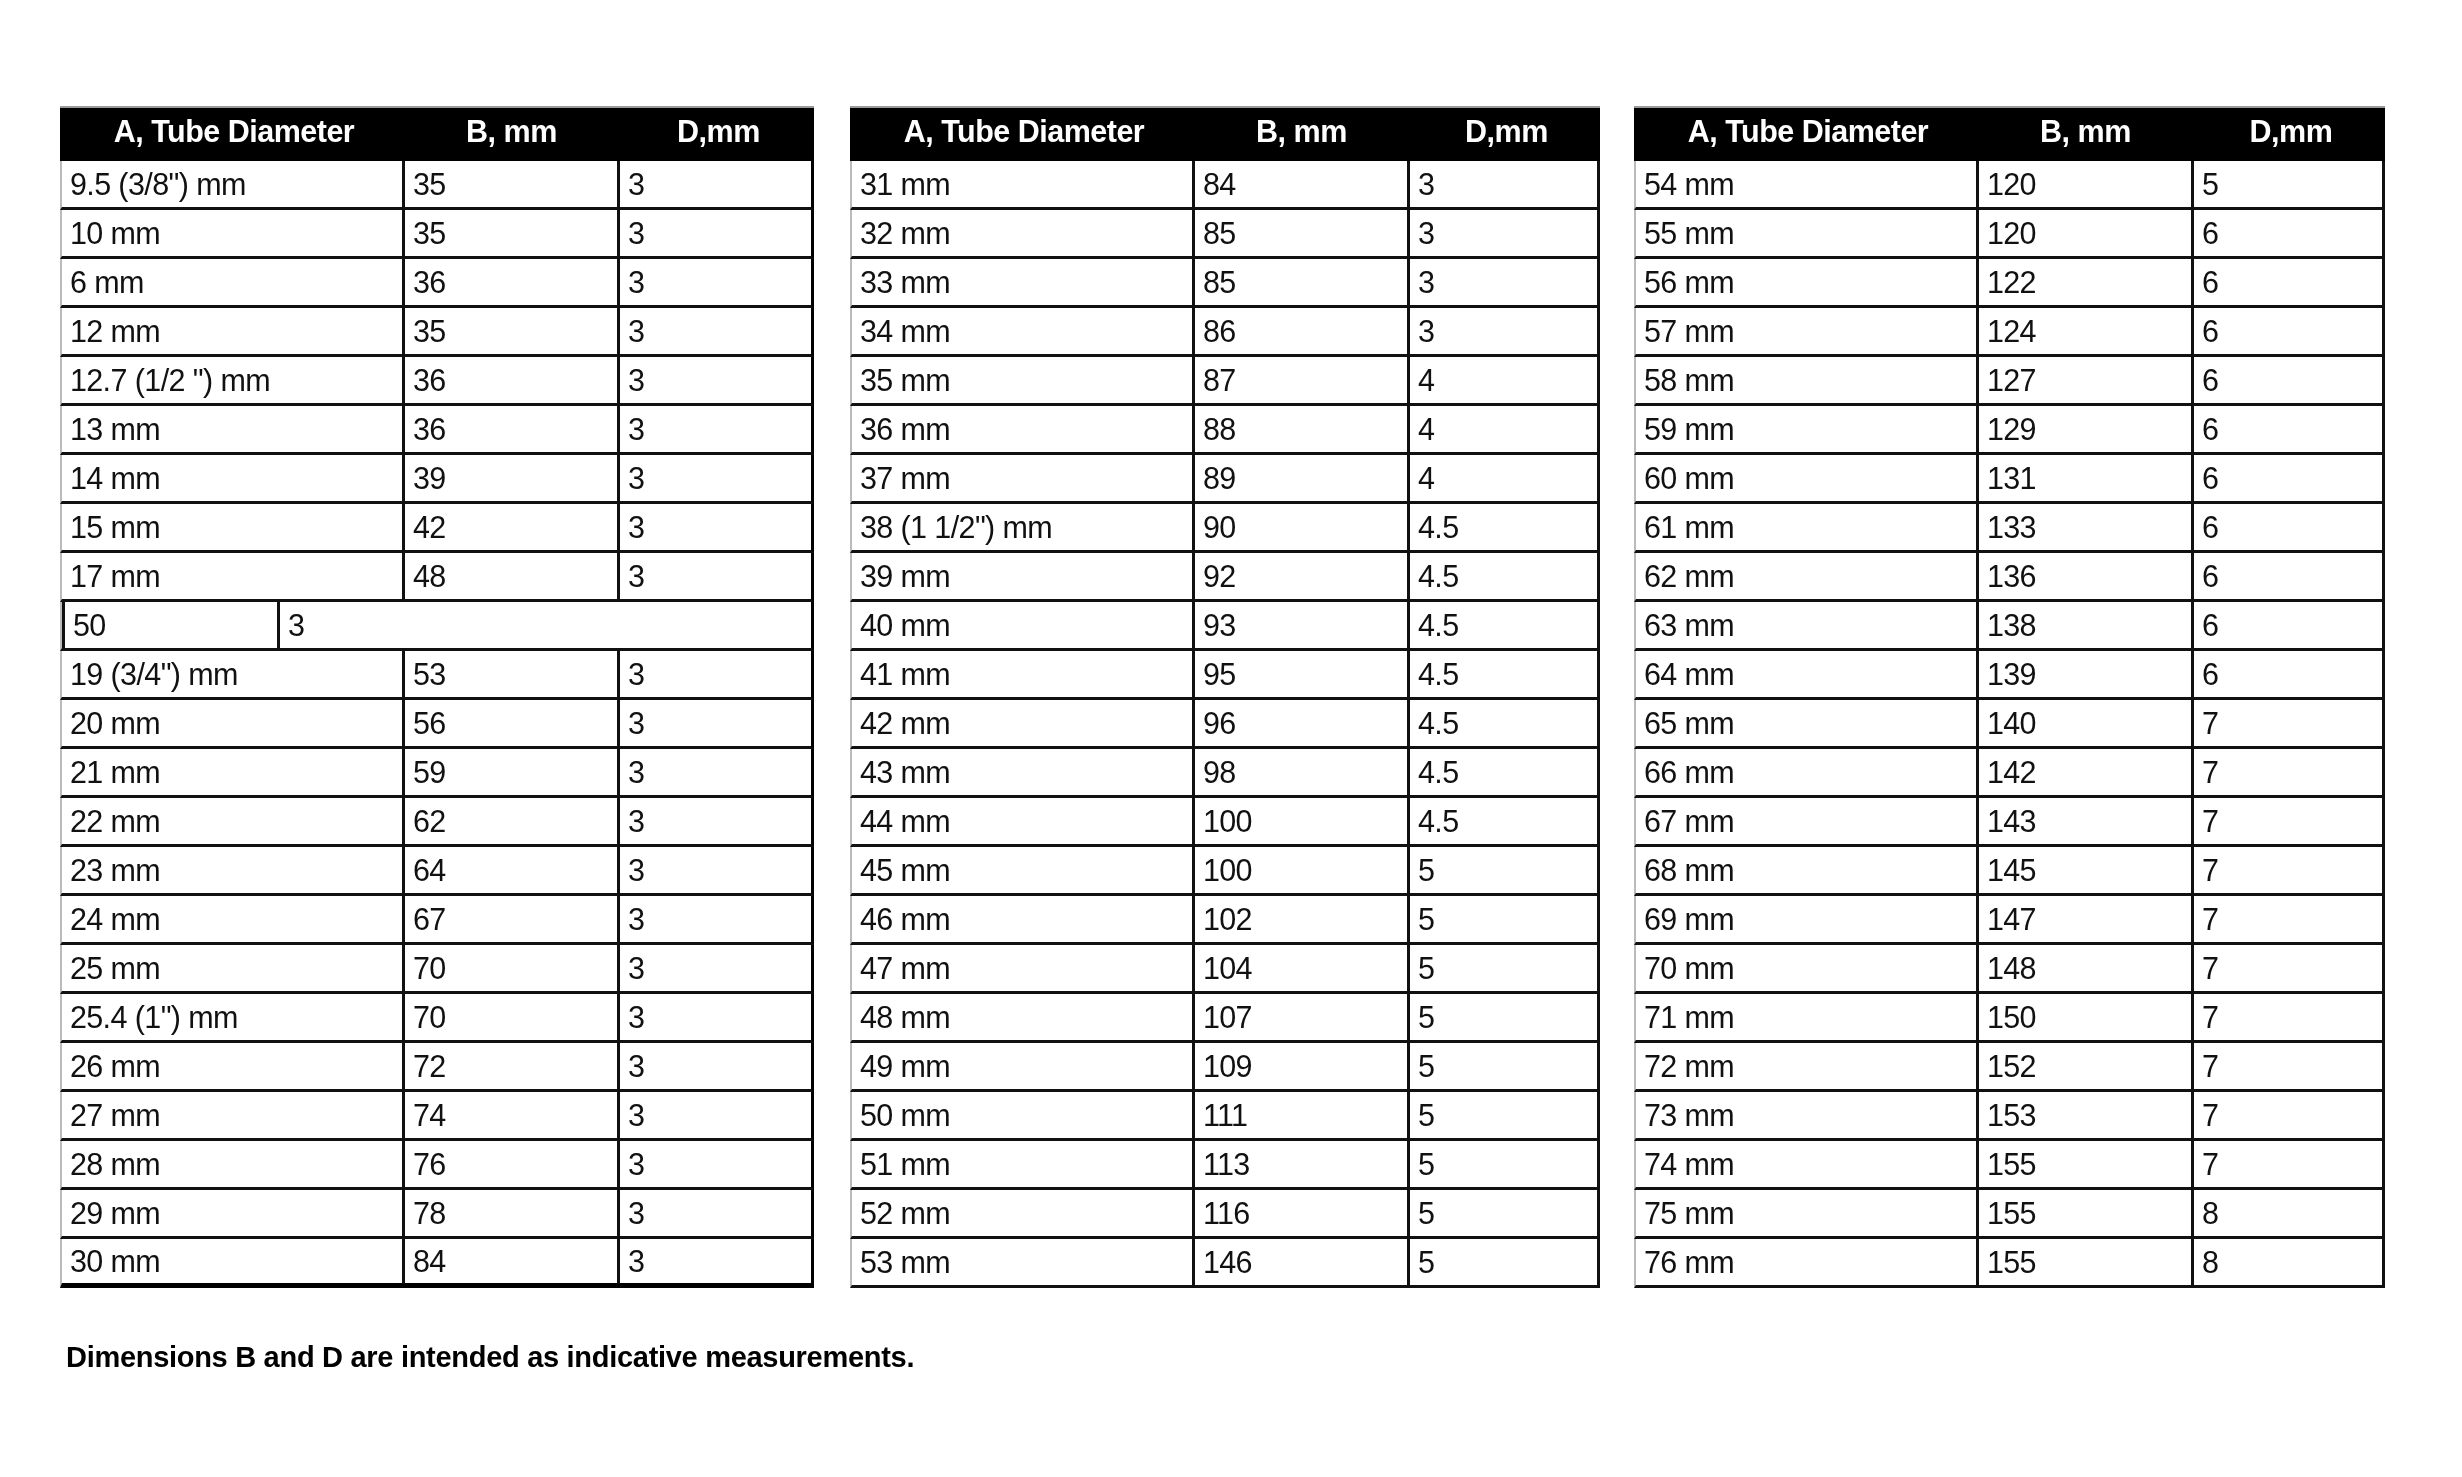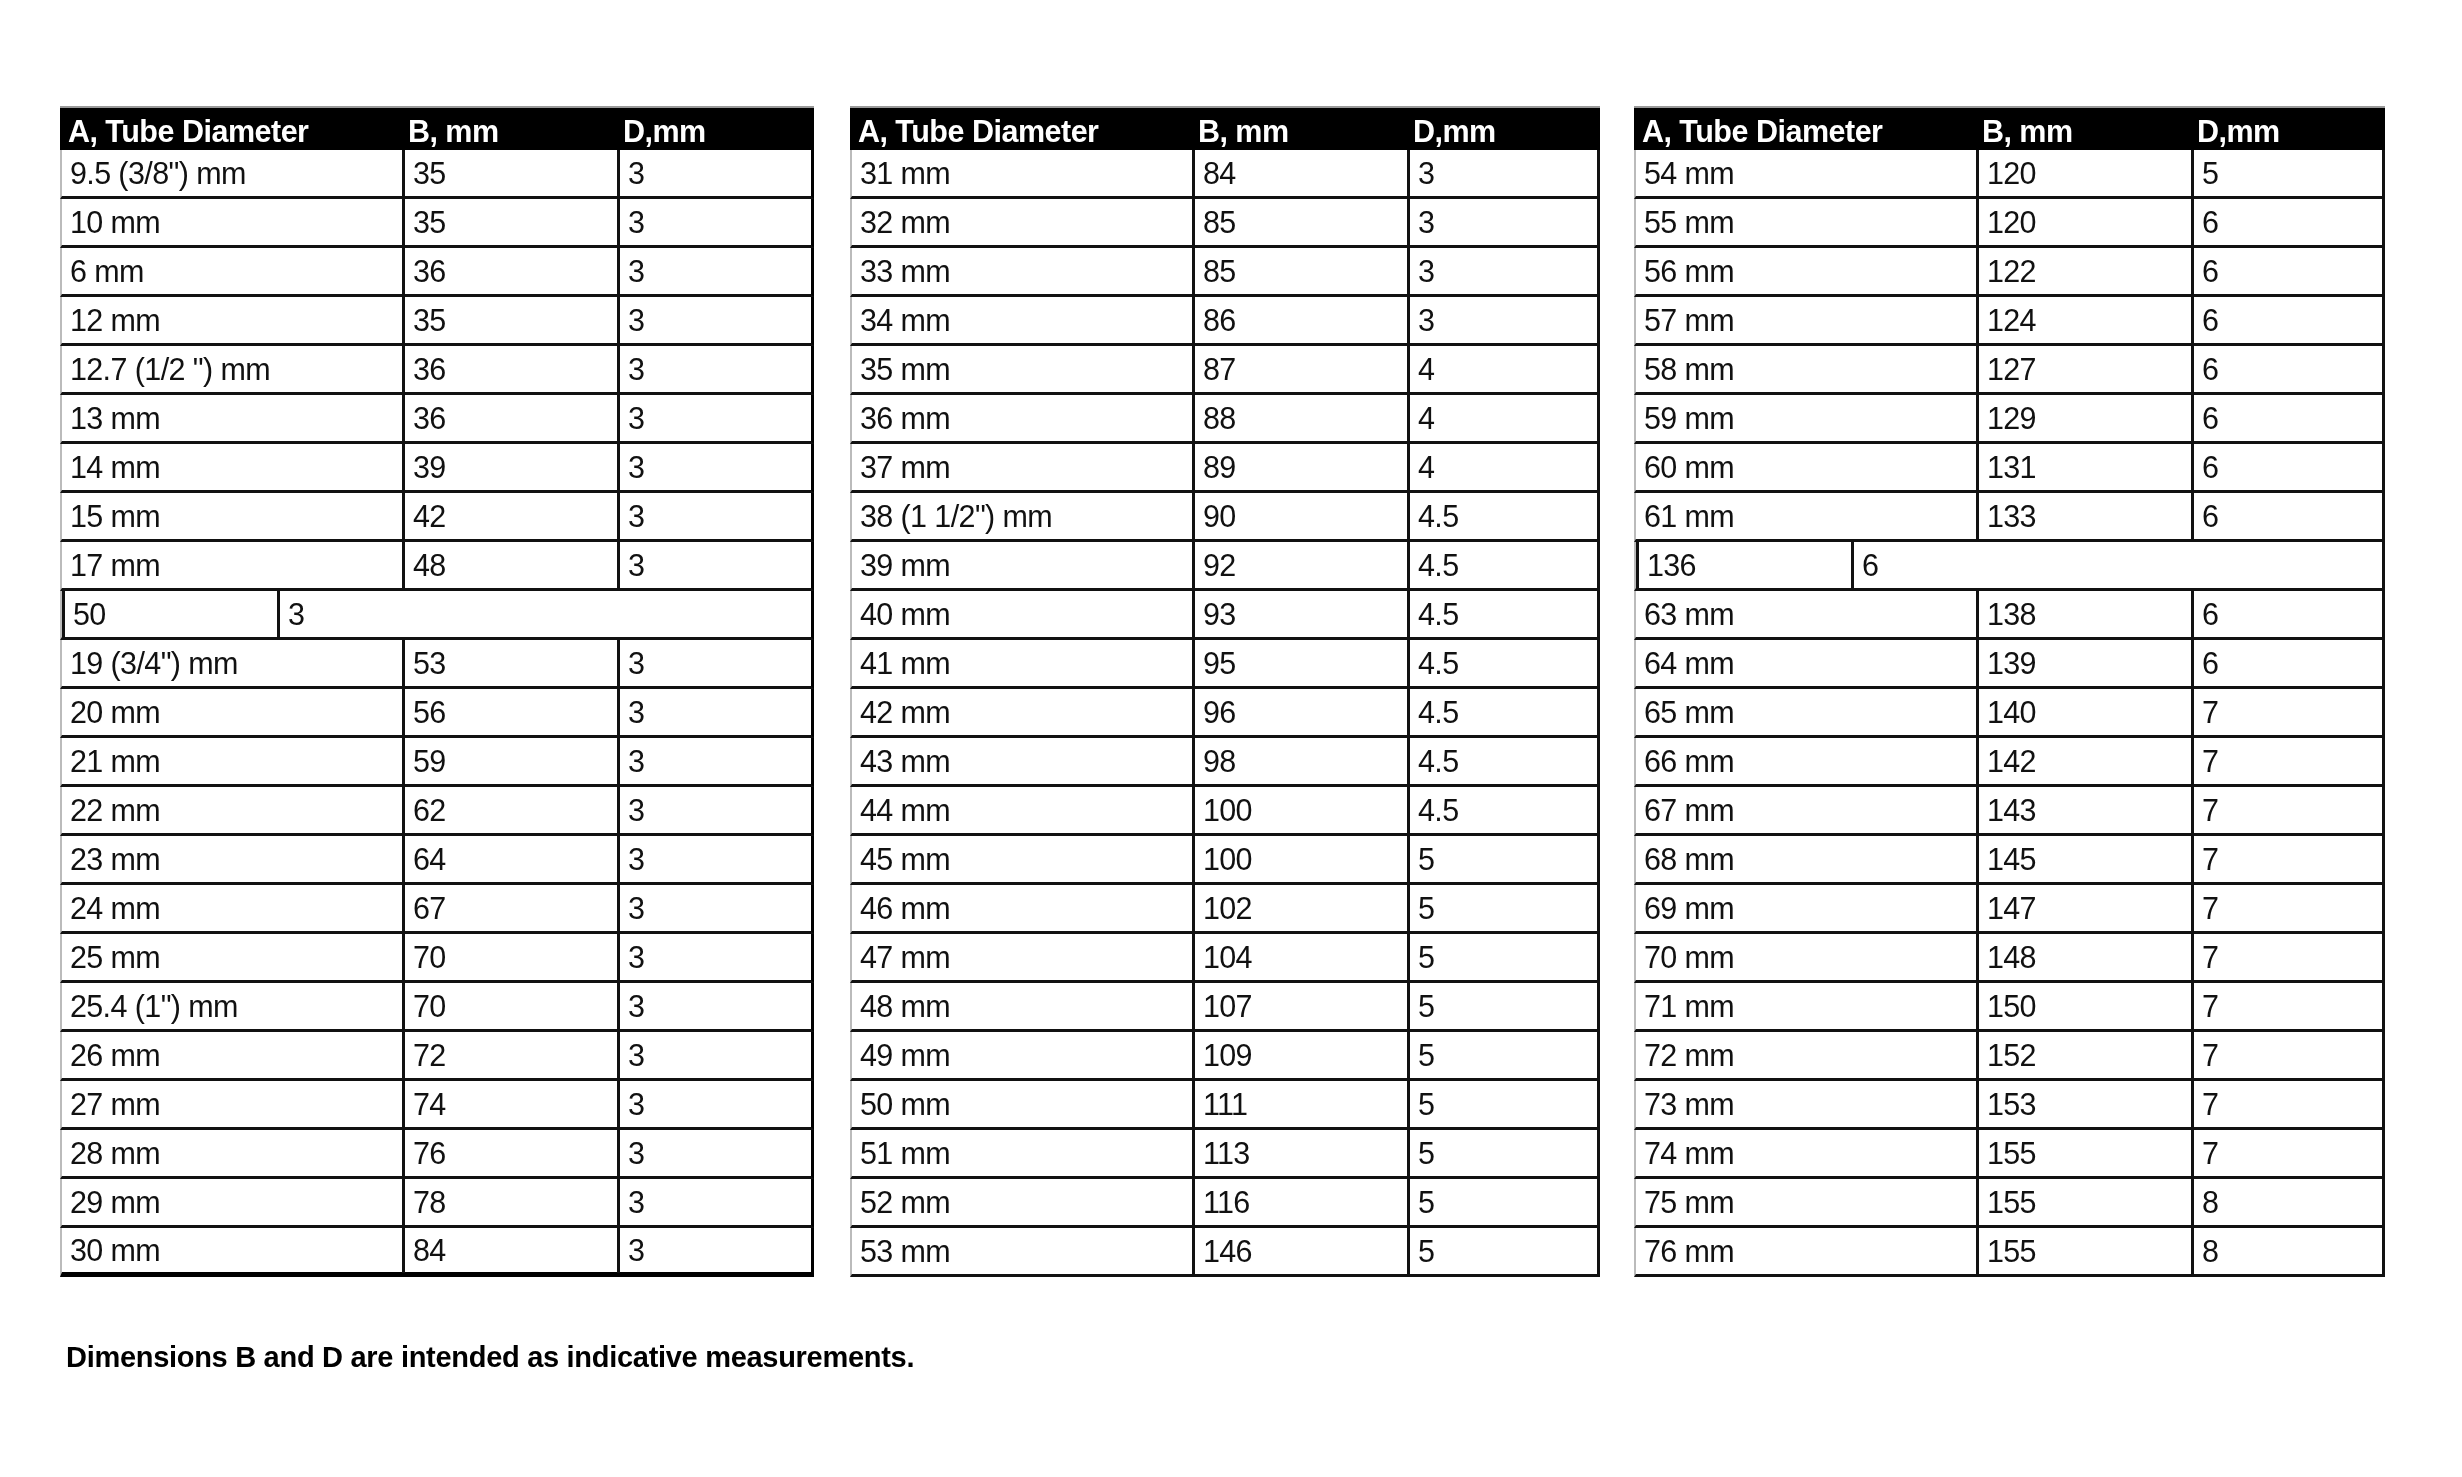--- a/index.html
+++ b/index.html
@@ -1,21 +1,21 @@
 <!DOCTYPE html>
 <html><head>
 <meta charset="utf-8">
 <style>
   html, body { margin: 0; padding: 0; background: #ffffff; }
   body { width: 2463px; height: 1478px; position: relative; overflow: hidden; }
   .tbl { position: absolute; top: 106px; }
   .t1 { left: 60px; width: 754px; }
   .t2 { left: 850px; width: 750px; }
   .t3 { left: 1634px; width: 751px; }
-  .hdr { height: 44px; background: #000000; display: flex; border-top: 2px solid #9a9a9a; box-sizing: border-box; }
+  .hdr { height: 55px; background: #000000; display: flex; border-top: 2px solid #9a9a9a; box-sizing: border-box; text-align: center; }
   .hdr .cell { color: #ffffff; font-family: "Liberation Sans", sans-serif; font-weight: bold; font-size: 30.5px; line-height: 47px; padding-left: 7.9px; box-sizing: border-box; transform-origin: left center; white-space: nowrap; letter-spacing: -0.5px; }
   .row { height: 49px; display: flex; box-sizing: border-box; border-bottom: 3px solid #111111; border-left: 2px solid #bbbbbb; border-right: 3px solid #111111; }
   .t1 .row { border-right: 3.9px solid #000000; }
   .t1 .row:last-child { border-bottom: 5.9px solid #000000; align-items: center; }
   .row .cell { font-family: "Liberation Sans", sans-serif; font-size: 30.5px; line-height: 46px; color: #111111; padding-left: 7.9px; box-sizing: border-box; white-space: nowrap; letter-spacing: -0.6px; }
   .c1 { width: 340px; }
   .c2 { width: 215px; }
   .c3 { flex: 1; }
   .row .c2, .row .c3 { border-left: 3px solid #111111; }
   .footnote { position: absolute; left: 66px; top: 1340px; font-family: "Liberation Sans", sans-serif; font-weight: bold; font-size: 29.6px; color: #000000; white-space: nowrap; letter-spacing: -0.3px; transform: scaleX(0.98); transform-origin: left center; }
@@ -313,20 +313,21 @@
         <div class="cell c1">60 mm</div>
         <div class="cell c2">131</div>
         <div class="cell c3">6</div>
       </div>
       <div class="row">
         <div class="cell c1">61 mm</div>
         <div class="cell c2">133</div>
         <div class="cell c3">6</div>
       </div>
       <div class="row">
+        <div class="cell c1">62 mm</div>
         <div class="cell c2">136</div>
         <div class="cell c3">6</div>
       </div>
       <div class="row">
         <div class="cell c1">63 mm</div>
         <div class="cell c2">138</div>
         <div class="cell c3">6</div>
       </div>
       <div class="row">
         <div class="cell c1">64 mm</div>

